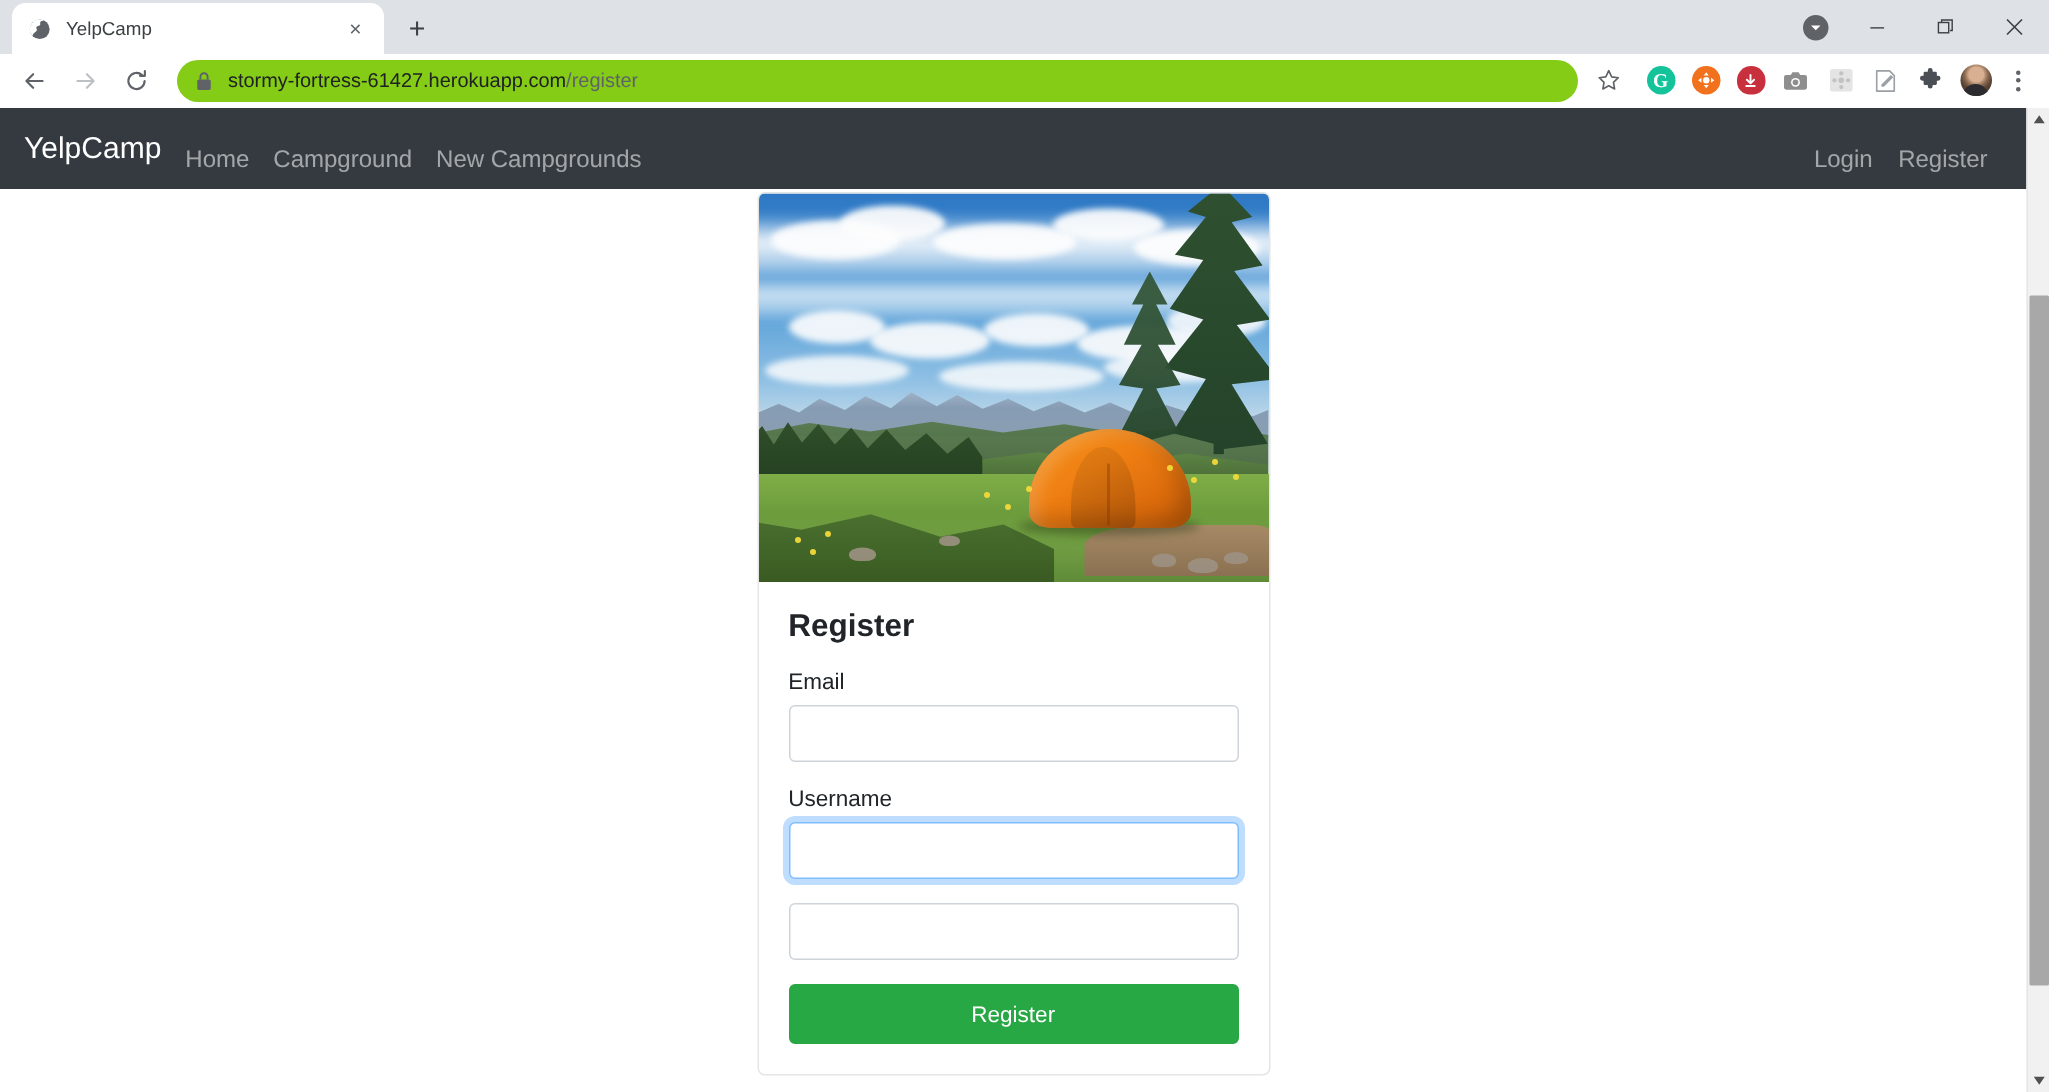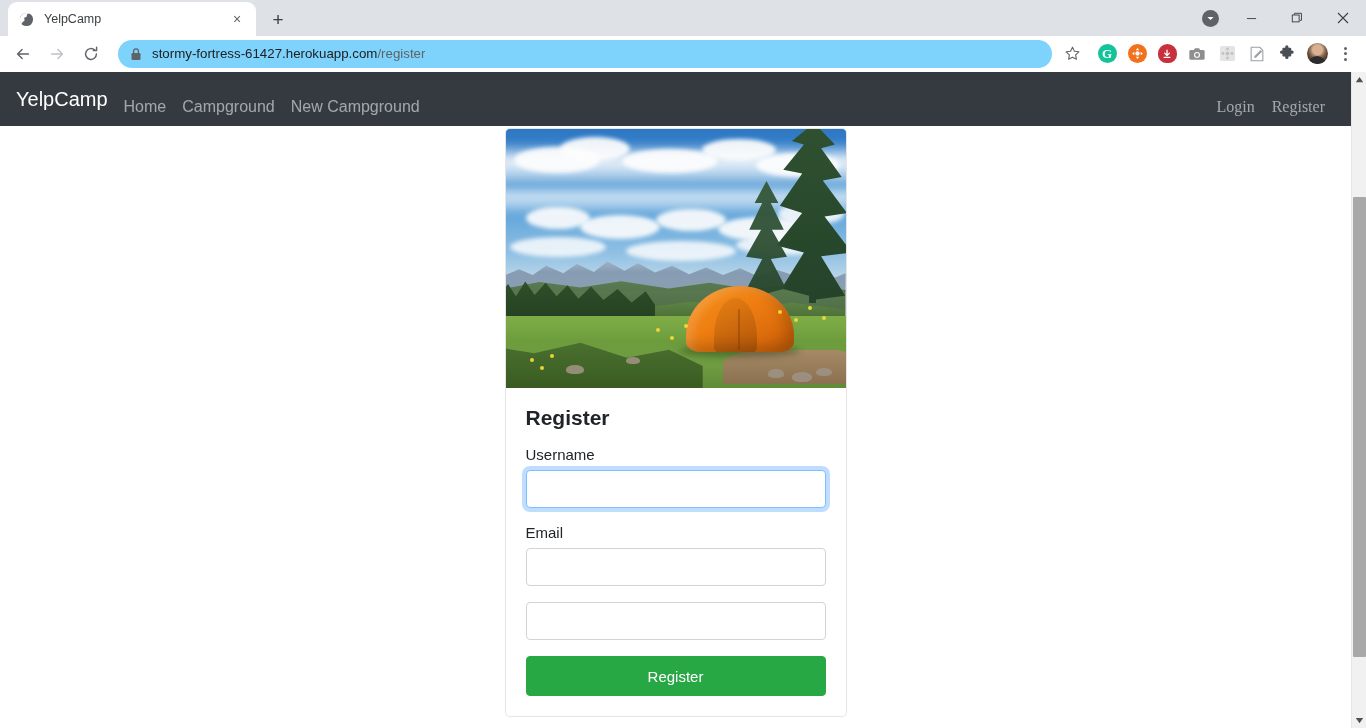--- a/index.html
+++ b/index.html
@@ -97,21 +97,21 @@
     width: 30px; height: 30px;
     display: flex; align-items: center; justify-content: center;
     color: #5f6368;
     margin-right: 4px;
     border-radius: 50%;
   }
   .nav-btn.disabled { color: #bdc1c6; }
   .omnibox {
     flex: 1 1 auto;
     height: 28px;
-    background: #7dd3fc;
+    background: #84cc16;
     border-radius: 14px;
     display: flex;
     align-items: center;
     padding: 0 12px;
     margin: 0 6px 0 8px;
     min-width: 0;
   }
   .lock-icon { margin-right: 10px; display: flex; align-items: center; }
   .url-text {
     font-size: 13.3px;
@@ -197,21 +197,20 @@
     font-size: 16px;
     white-space: nowrap;
     margin-top: 16px;
   }
   .nav-right {
     margin-left: auto;
     display: flex;
     align-items: center;
     gap: 17px;
     padding-right: 10px;
-    font-family: Liberation Serif, serif;
   }
 
   .page-body {
     width: 1351px;
     display: flex;
     justify-content: center;
     padding-top: 0px;
   }
   .card {
     width: 342px;
@@ -571,21 +570,21 @@
     </div>
   </div>
 
   <div class="viewport">
 
     <div class="navbar">
       <div class="brand">YelpCamp</div>
       <div class="nav-links">
         <span class="nav-link">Home</span>
         <span class="nav-link">Campground</span>
-        <span class="nav-link">New Campground</span>
+        <span class="nav-link">New Campgrounds</span>
       </div>
       <div class="nav-right">
         <span class="nav-link">Login</span>
         <span class="nav-link">Register</span>
       </div>
     </div>
 
     <div class="page-body">
       <div class="card">
 
@@ -637,27 +636,27 @@
           <div class="rock" style="left:120px; bottom:24px; width:14px; height:7px;"></div>
           <div class="rock" style="left:262px; bottom:10px; width:16px; height:9px;"></div>
           <div class="rock" style="left:286px; bottom:6px;  width:20px; height:10px;"></div>
           <div class="rock" style="left:310px; bottom:12px; width:16px; height:8px;"></div>
         </div>
 
         <div class="card-body">
           <div class="card-title">Register</div>
 
           <div class="form-group">
+            <label class="form-label">Email</label>
+            <input class="form-control" type="email" value="" style="">
+          </div>
+
+          <div class="form-group">
             <label class="form-label">Username</label>
             <input class="form-control focused" type="text" autofocus="" value="" style="">
-          </div>
-
-          <div class="form-group">
-            <label class="form-label">Email</label>
-            <input class="form-control" type="email" value="" style="">
           </div>
 
           <div class="form-group">
             <input class="form-control" type="password" value="" style="">
           </div>
 
           <button class="btn-register">Register</button>
         </div>
       </div>
     </div>

